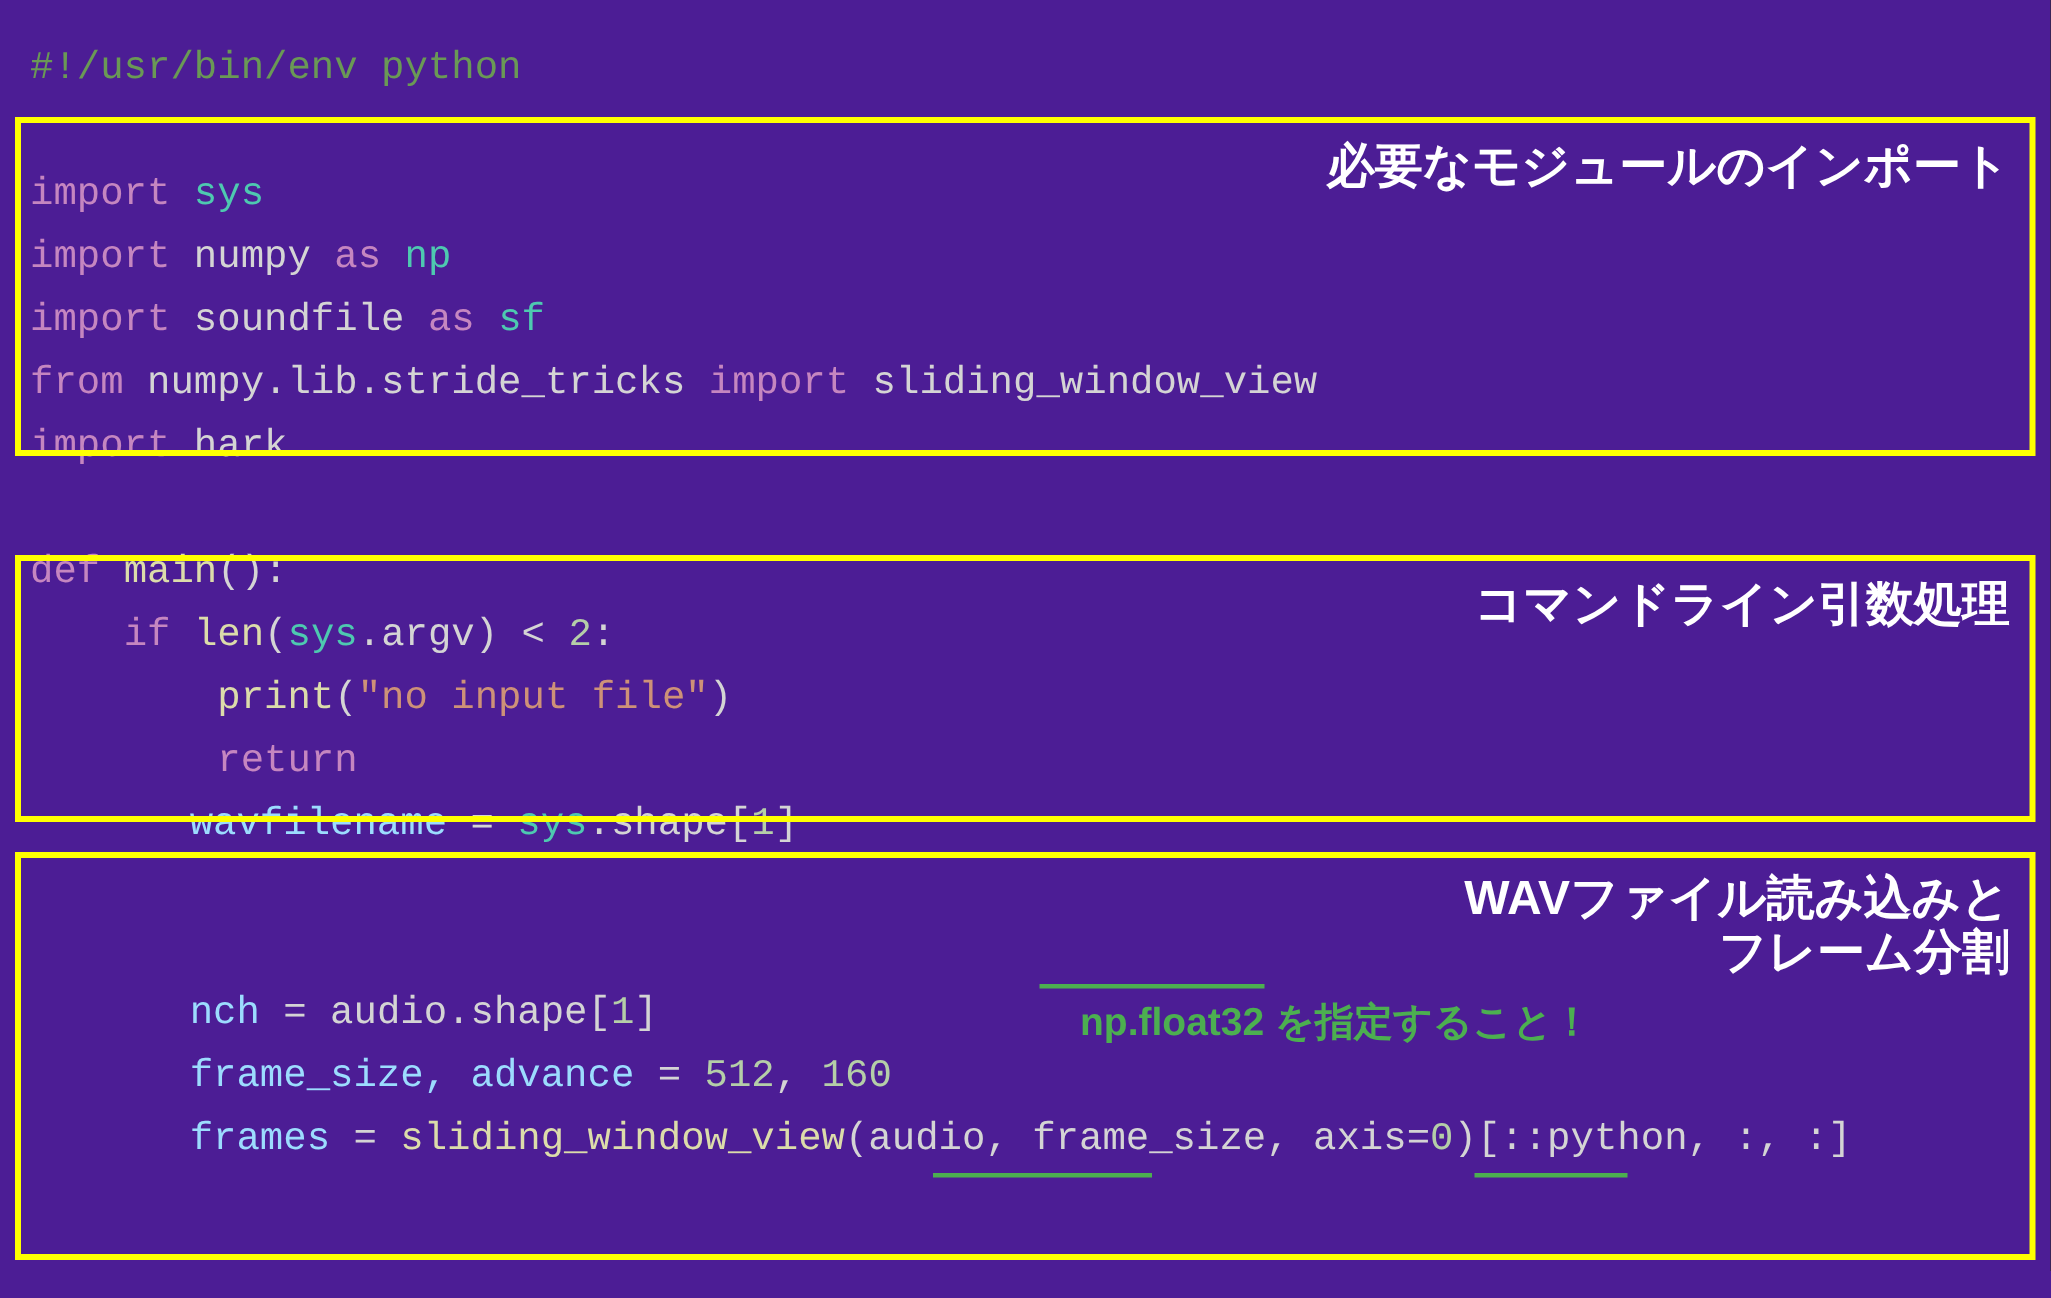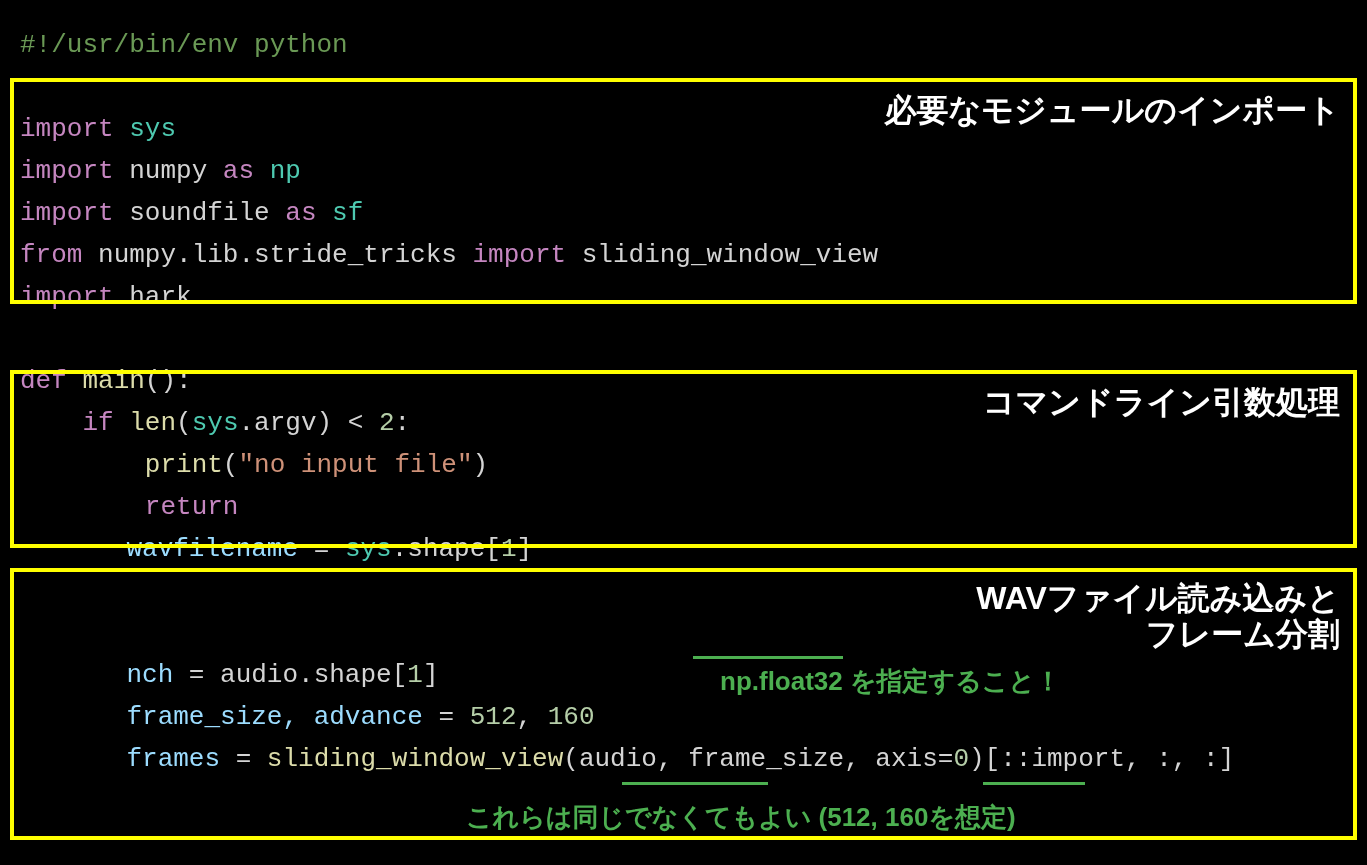--- a/index.html
+++ b/index.html
@@ -9,21 +9,21 @@
     height: 865px;
     background: #2b2b2b;
     font-family: "Consolas", "Courier New", monospace;
     color: #aaa;
     overflow: hidden;
   }
   .viewport {
     position: relative;
     width: 1367px;
     height: 865px;
-    background: #000000;
+    background: #4c1d95;
   }
   .code-area {
     position: absolute;
     left: 0;
     top: 0;
     padding: 24px 20px;
     font-size: 26px;
     line-height: 42px;
   }
   .line { white-space: pre; }
@@ -83,32 +83,31 @@
     <div class="line">&nbsp;</div>
     <div class="line"><span class="kw">def</span><span class="plain"> </span><span class="fn">main</span><span class="plain">():</span></div>
     <div class="line"><span class="plain">    </span><span class="kw">if</span><span class="plain"> </span><span class="fn">len</span><span class="plain">(</span><span class="mod">sys</span><span class="plain">.argv</span><span class="plain">) &lt; </span><span class="num">2</span><span class="plain">:</span></div>
     <div class="line"><span class="plain">        </span><span class="fn">print</span><span class="plain">(</span><span class="str">"no input file"</span><span class="plain">)</span></div>
     <div class="line"><span class="plain">        </span><span class="kw">return</span></div>
     <div class="line"><span class="plain">    </span><span class="id">wavfilename</span><span class="plain"> = </span><span class="mod">sys</span><span class="plain">.shape[</span><span class="num">1</span><span class="plain">]</span></div>
     <div class="line">&nbsp;</div>
     <div class="line">&nbsp;</div>
     <div class="line"><span class="plain">    </span><span class="id">nch</span><span class="plain"> = </span><span class="plain">audio.shape[</span><span class="num">1</span><span class="plain">]</span></div>
     <div class="line"><span class="plain">    </span><span class="id">frame_size, advance</span><span class="plain"> = </span><span class="num">512</span><span class="plain">, </span><span class="num">160</span></div>
-    <div class="line"><span class="plain">    </span><span class="id">frames</span><span class="plain"> = </span><span class="fn">sliding_window_view</span><span class="plain">(audio, frame_size, axis=</span><span class="num">0</span><span class="plain">)[::import, :, :]</span></div>
+    <div class="line"><span class="plain">    </span><span class="id">frames</span><span class="plain"> = </span><span class="fn">sliding_window_view</span><span class="plain">(audio, frame_size, axis=</span><span class="num">0</span><span class="plain">)[::python, :, :]</span></div>
   </div>
 
   <div class="box" style="left:10px; top:78px; width:1347px; height:226px;"></div>
   <div class="box" style="left:10px; top:370px; width:1347px; height:178px;"></div>
   <div class="box" style="left:10px; top:568px; width:1347px; height:272px;"></div>
 
   <div class="label" style="left:760px; top:90px; width:580px;">必要なモジュールのインポート</div>
   <div class="label" style="left:760px; top:578px; width:580px;">WAVファイル読み込みと</div>
   <div class="label" style="left:760px; top:382px; width:580px;">コマンドライン引数処理</div>
   <div class="label" style="left:760px; top:614px; width:580px;">フレーム分割</div>
 
   <div class="note" style="left:720px; top:664px;">np.float32 を指定すること！</div>
-  <div class="note" style="left:466px; top:800px;">これらは同じでなくてもよい (512, 160を想定)</div>
 
   <div class="underline" style="left:693px; top:656px; width:150px;"></div>
   <div class="underline" style="left:622px; top:782px; width:146px;"></div>
   <div class="underline" style="left:983px; top:782px; width:102px;"></div>
 
 </div>
 
 </body></html>

